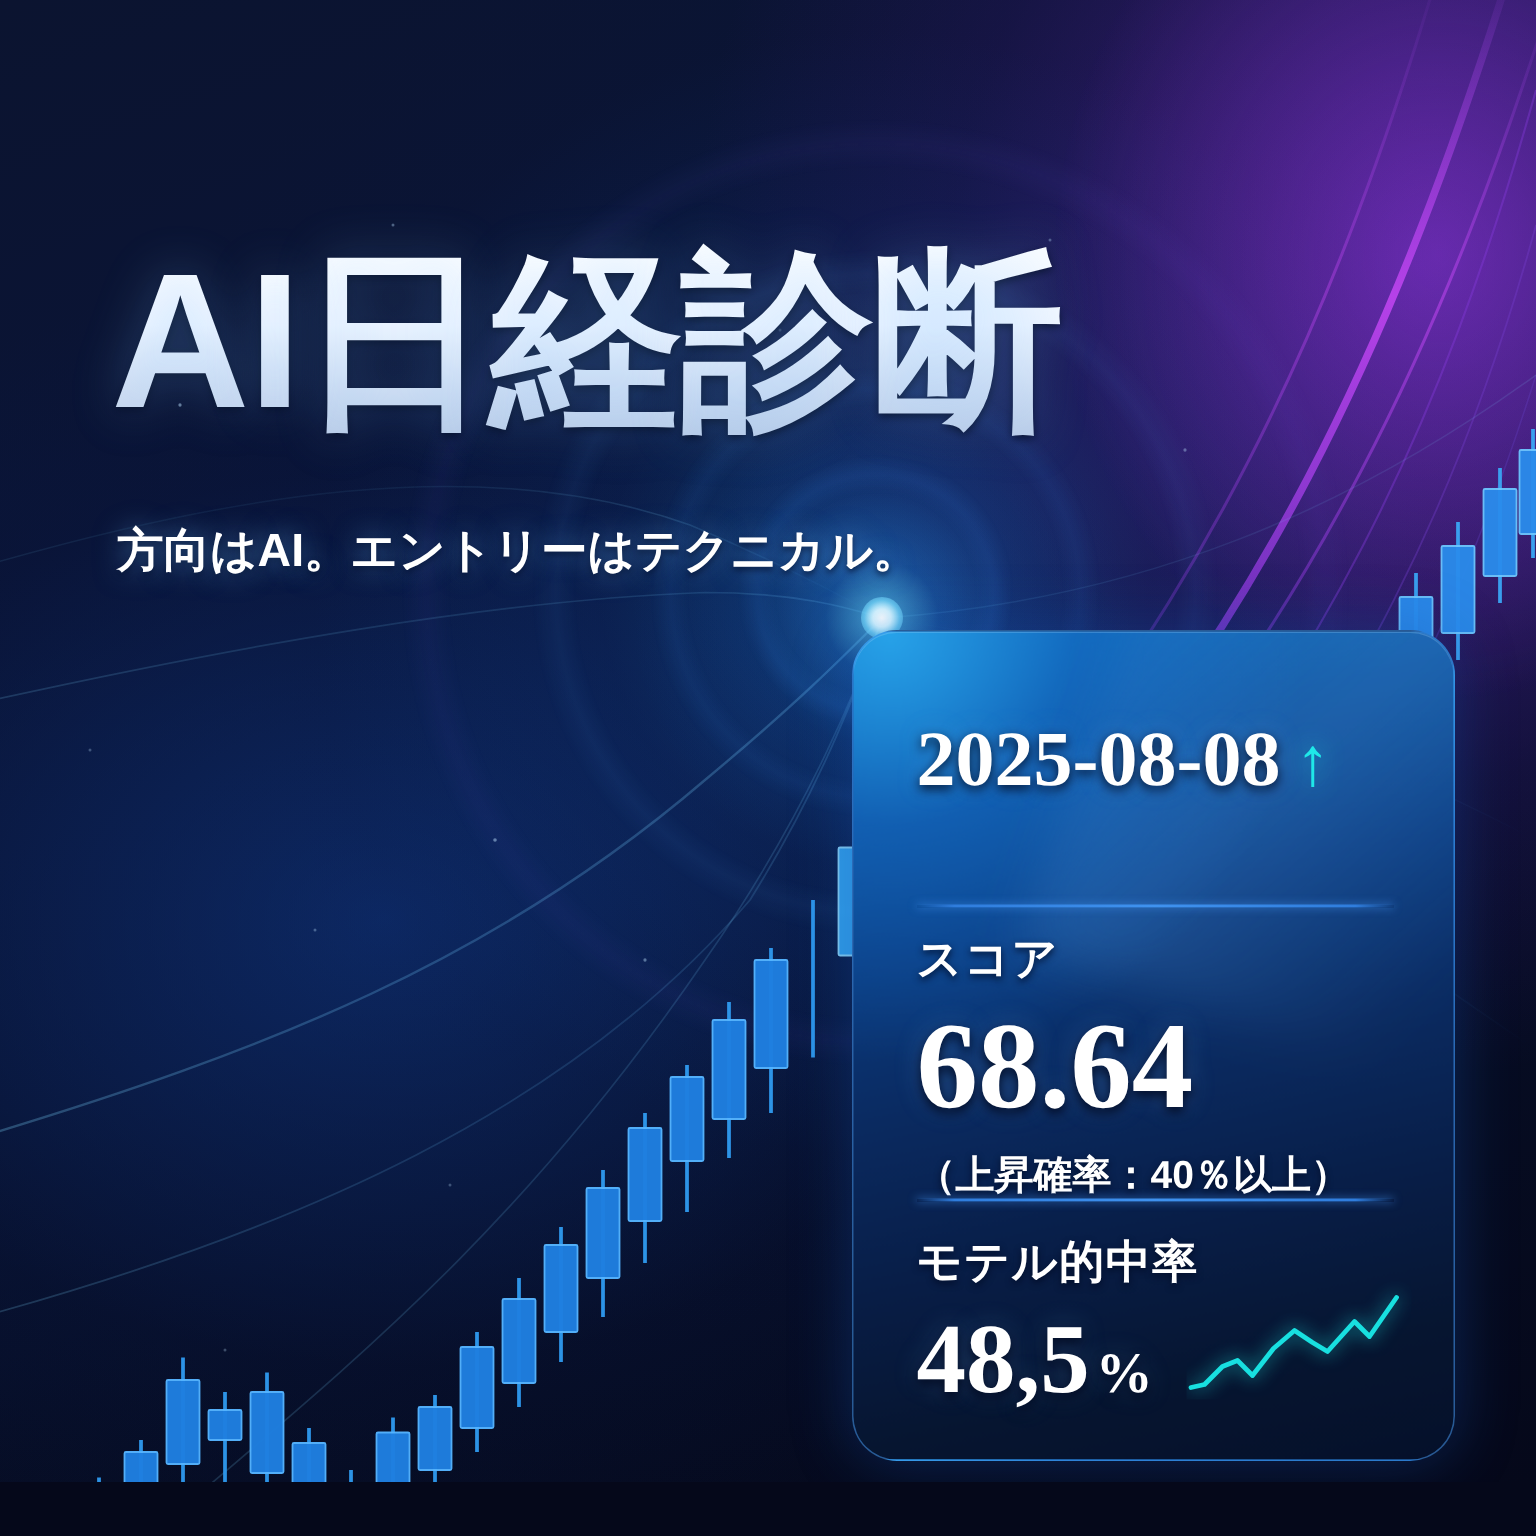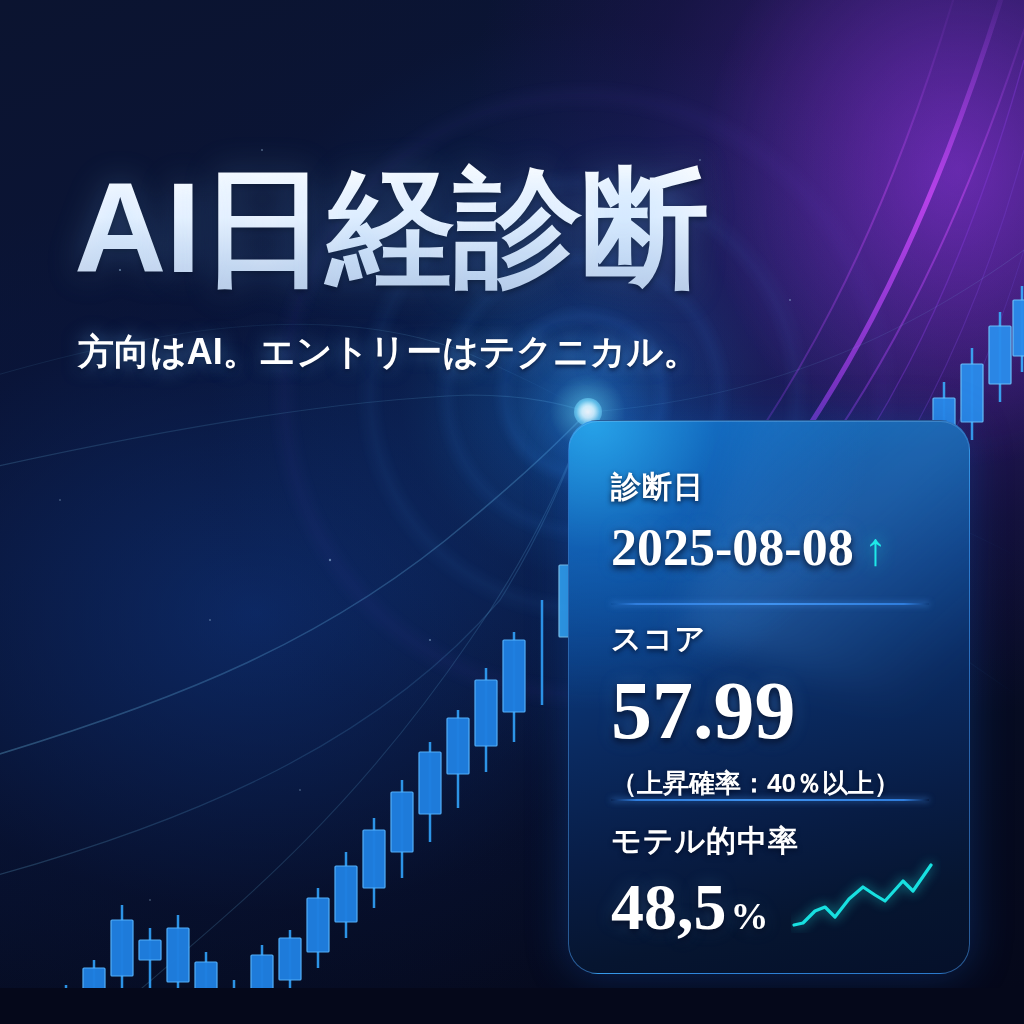--- a/index.html
+++ b/index.html
@@ -47,22 +47,22 @@
   #headline{
     position:absolute;left:74px;top:160px;width:800px;
     font-size:128px;font-weight:700;letter-spacing:-1px;line-height:1.06;
     background:linear-gradient(180deg,#ffffff 0%,#f4f8ff 42%,#cfdcf0 78%,#b9cbe6 100%);
     -webkit-background-clip:text;background-clip:text;color:transparent;
     text-shadow:0 0 34px rgba(120,190,255,.30);
     filter:drop-shadow(0 2px 3px rgba(2,8,30,.85));
     white-space:nowrap;
   }
   #subtitle{
-    position:absolute;left:78px;top:328px;
-    font-size:36px;font-weight:600;letter-spacing:0px;color:#ffffff;
+    position:absolute;left:78px;top:346px;
+    font-size:31px;font-weight:600;letter-spacing:0px;color:#ffffff;
     text-shadow:0 0 18px rgba(110,190,255,.55),0 2px 4px rgba(0,10,40,.9);
     white-space:nowrap;
   }
 
   
   #card{
     position:absolute;left:568px;top:420px;width:400px;height:552px;
     border-radius:30px;
     background:
       radial-gradient(ellipse 120% 90% at 6% 0%, rgba(40,165,235,0.95) 0%, rgba(22,110,200,0.55) 26%, rgba(0,0,0,0) 58%),
@@ -235,31 +235,30 @@
 
   <div id="burst"></div>
 
   <div id="headline">AI日経診断</div>
   <div id="subtitle">方向はAI。エントリーはテクニカル。</div>
 
   <div id="card">
     <div id="card-sheen"></div>
 
     <div class="blk" style="top:46px;">
-      <div class="lbl">診断日</div>
       <div class="val" id="date-val" style="margin-top:14px;">
         <span>2025-08-08</span><span id="arrow-up">↑</span>
       </div>
     </div>
 
     <div class="divider" style="top:182px;"></div>
 
     <div class="blk" style="top:198px;">
       <div class="lbl">スコア</div>
-      <div class="val" id="score-val" style="margin-top:10px;">57.99</div>
+      <div class="val" id="score-val" style="margin-top:10px;">68.64</div>
       <div id="score-note" style="margin-top:14px;">（上昇確率：40％以上）</div>
     </div>
 
     <div class="divider" style="top:378px;"></div>
 
     <div class="blk" style="top:400px;">
       <div class="lbl">モテル的中率</div>
       <div class="val" id="acc-val" style="margin-top:12px;">
         <span>48,5</span><span id="acc-pct">%</span>
       </div>

